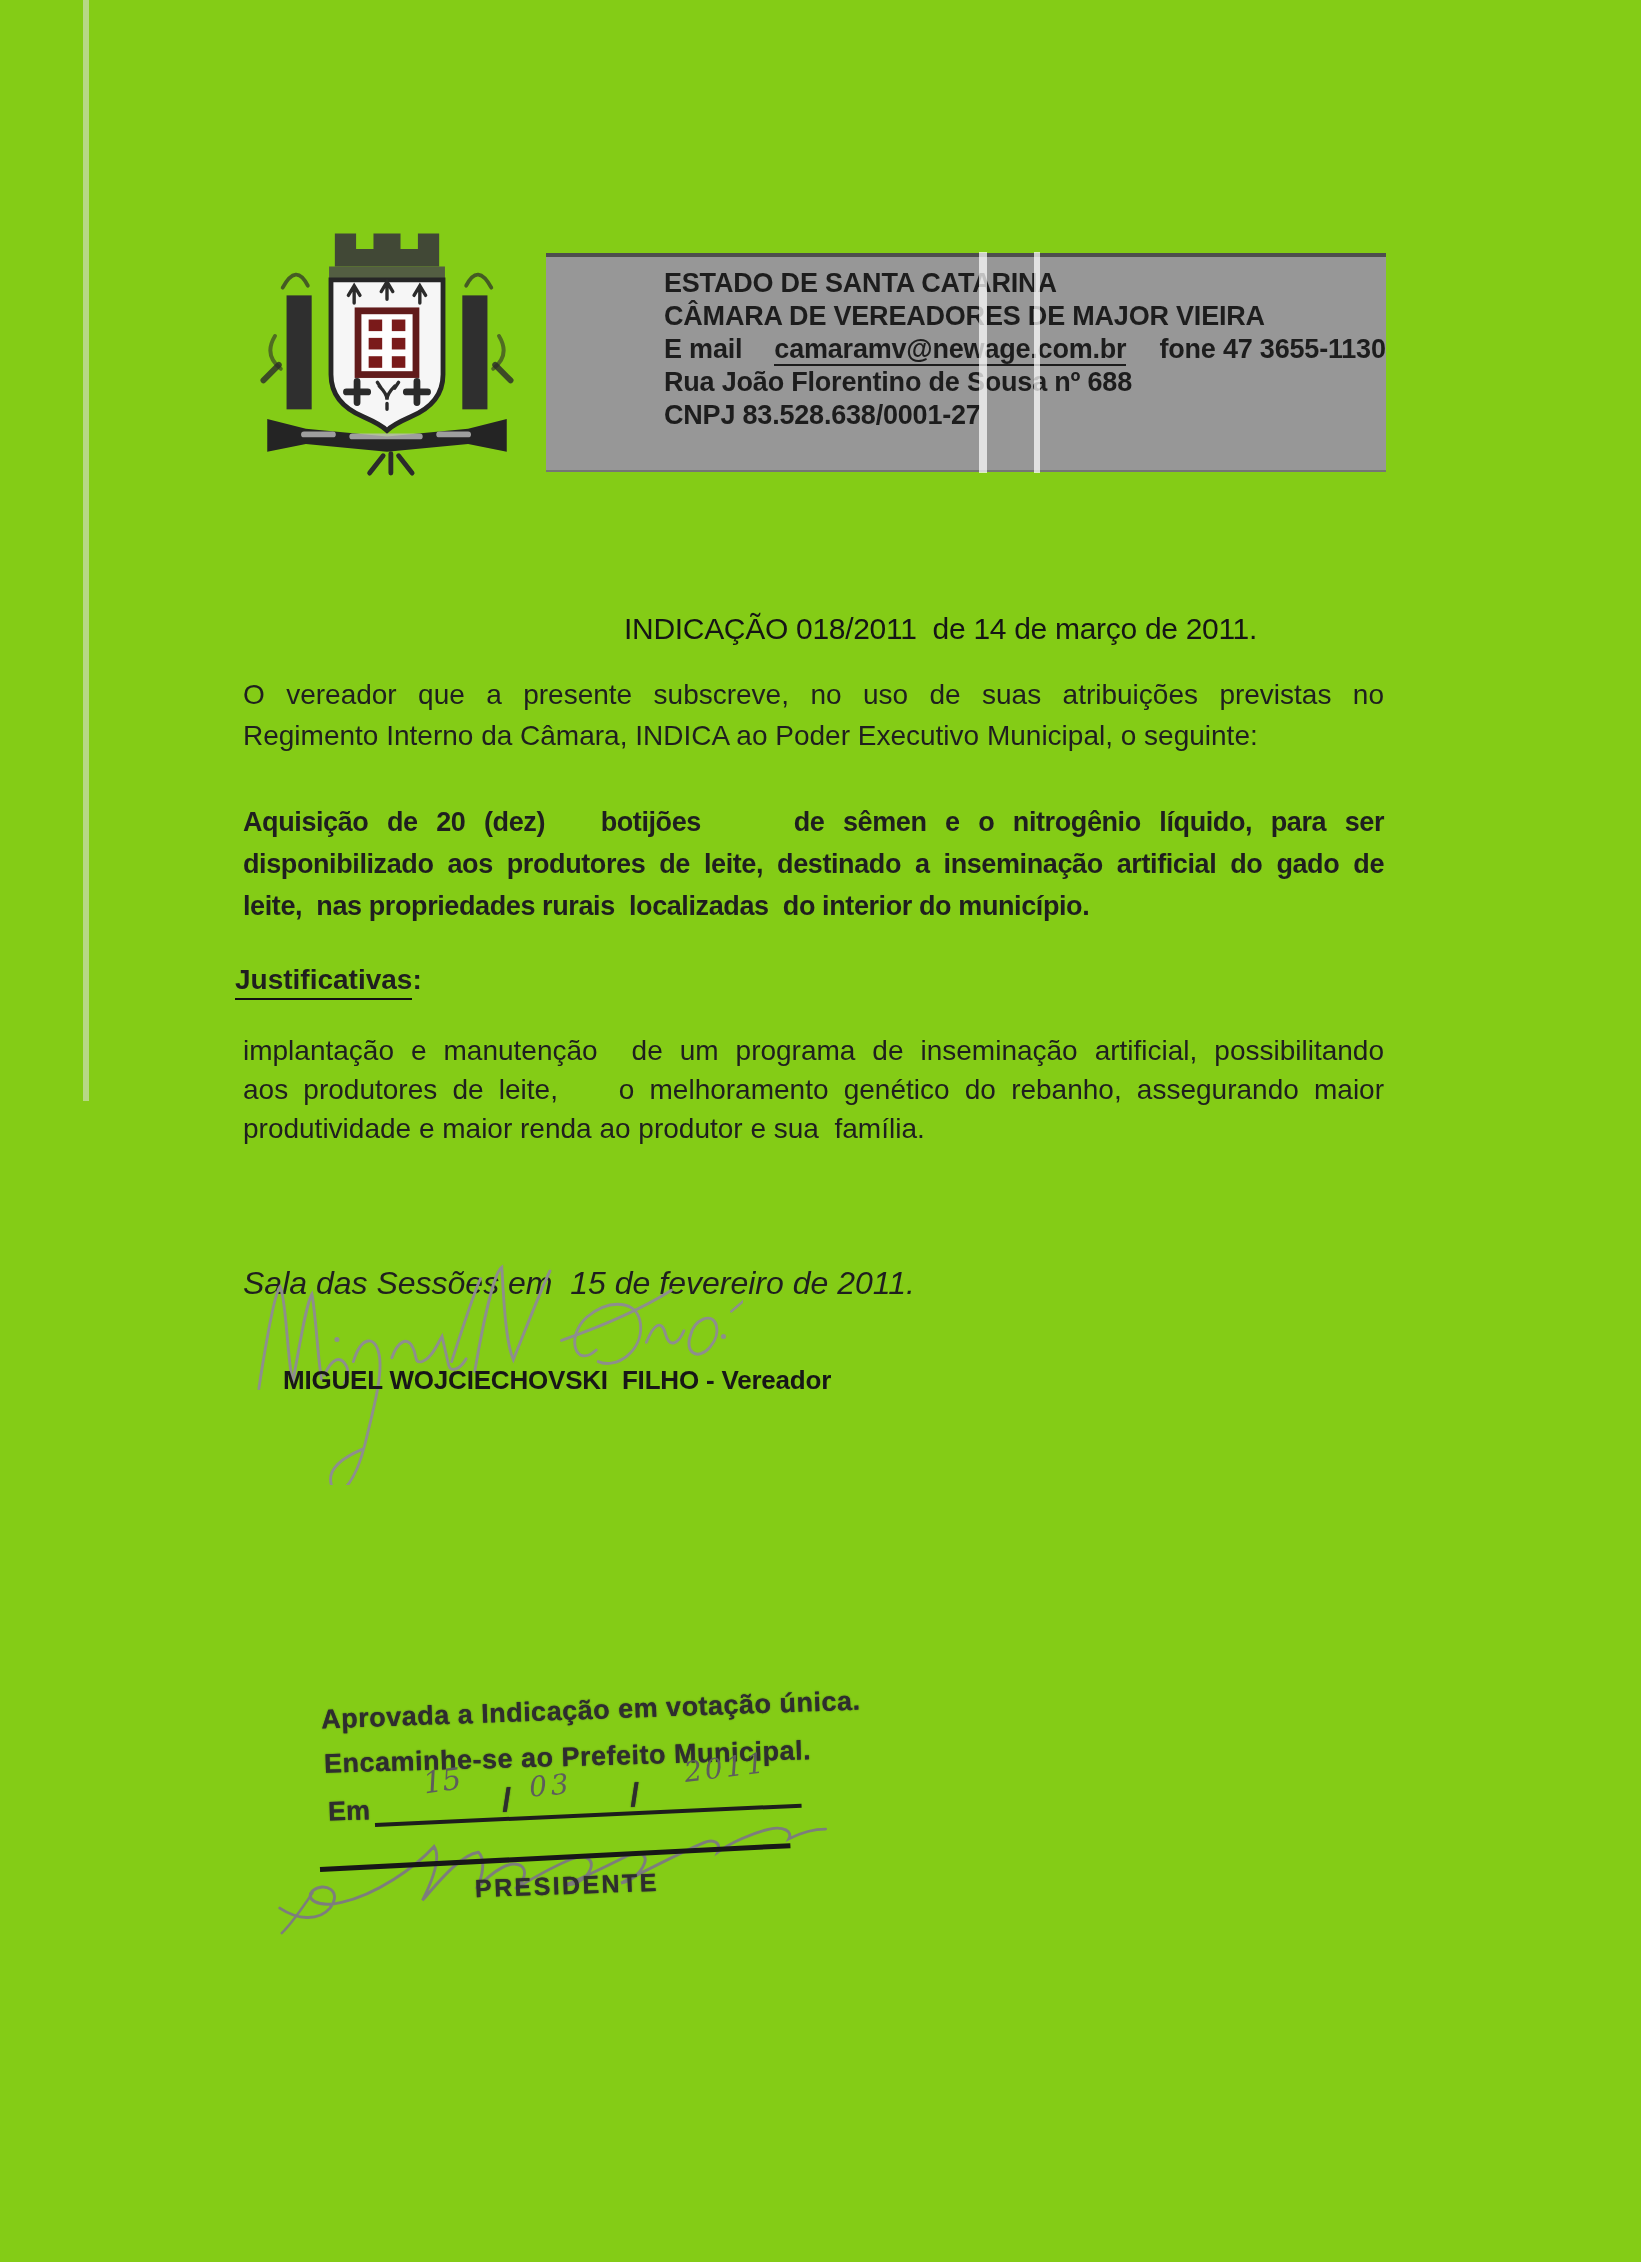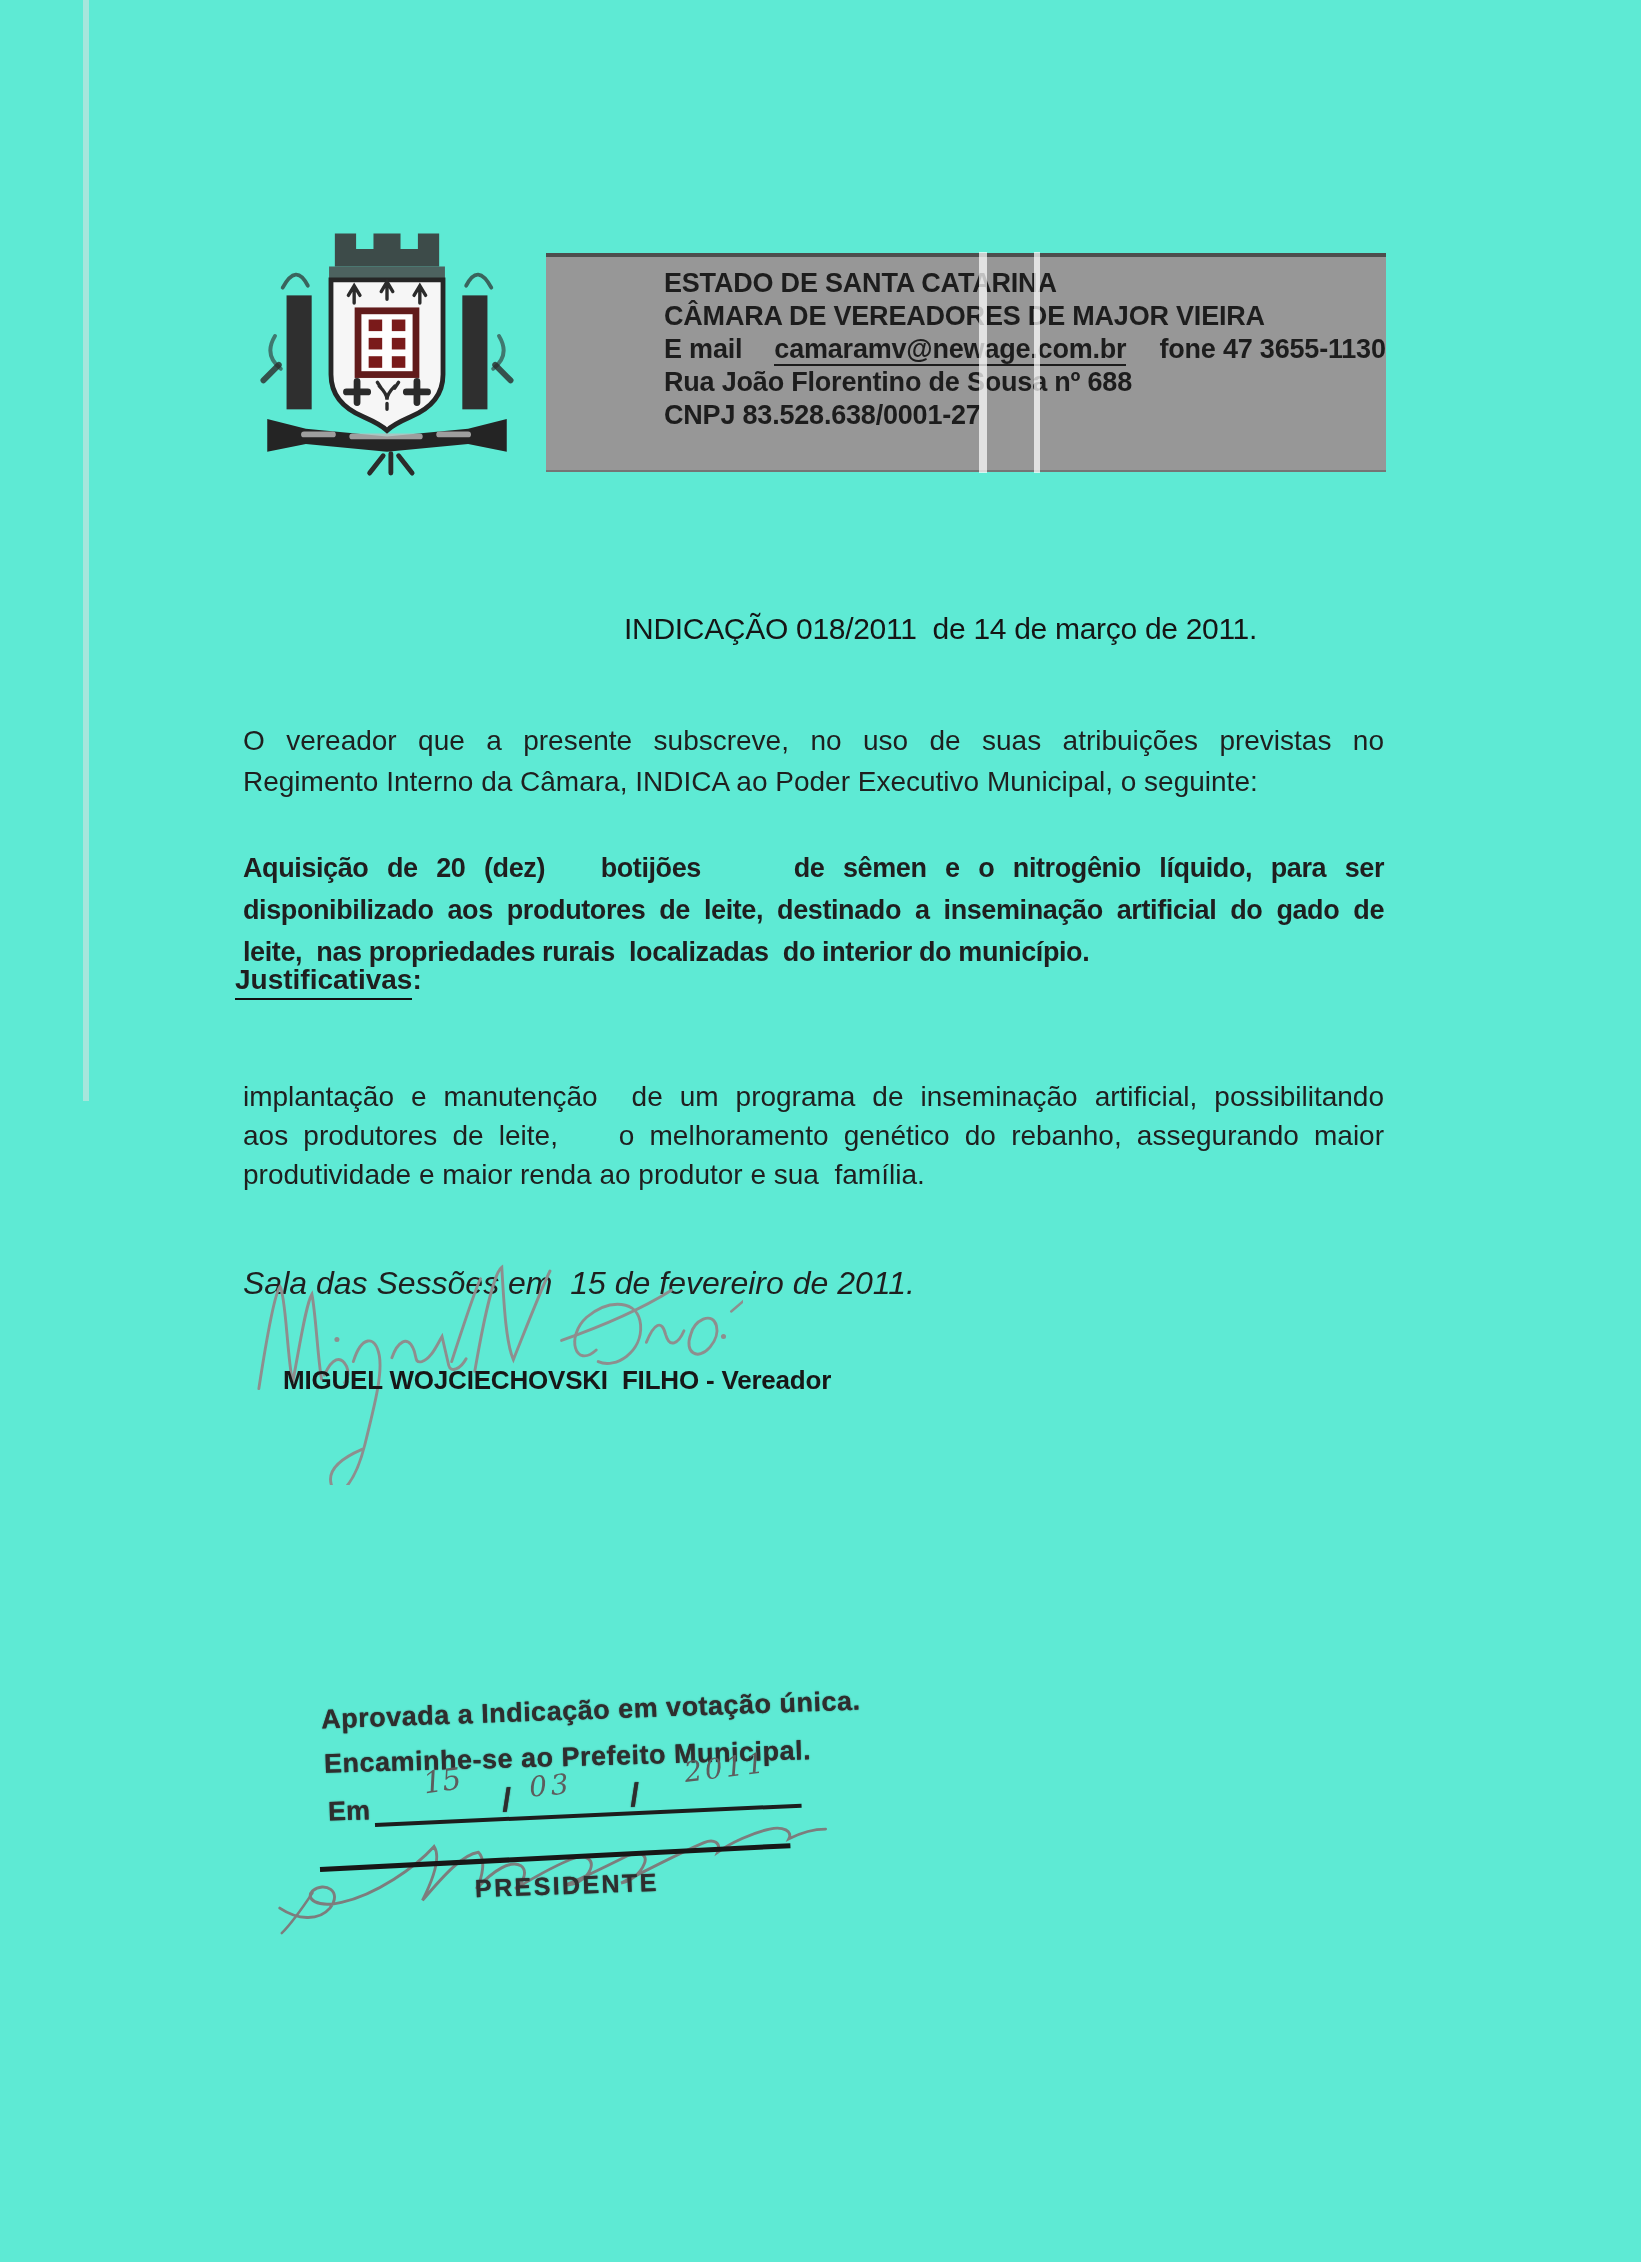--- a/index.html
+++ b/index.html
@@ -1,18 +1,18 @@
 <!DOCTYPE html>
 <html><head>
 <meta charset="utf-8">
 <style>
   html,body{margin:0;padding:0;background:#e8e8e8;}
   .page{
     position:relative; width:1641px; height:2262px; margin:0 auto;
-    background:#5eead4; overflow:hidden;
+    background:#84cc16; overflow:hidden;
     font-family:"Liberation Sans", sans-serif; color:#1f1f1f;
   }
   .scan-edge{position:absolute; left:83px; top:0; width:5.8px; height:1101px;
     background:#e2e2e2; opacity:.55;}
   
   .crest{position:absolute; left:246px; top:220px; width:282px; height:257px;}
   .header-box{
     position:absolute; left:546px; top:253px; width:840px; height:219px;
     background:#979797;
     border-top:4.8px solid #4e4e4e; border-bottom:2.9px solid #757575;
@@ -25,21 +25,21 @@
   .header-email{text-decoration:none; border-bottom:2.9px solid #1c1c1c; margin-left:32px;}
   .header-phone{margin-left:33px;}
   .streak{position:absolute; top:-4.8px; bottom:-2.9px; background:rgba(255,255,255,.72);}
   .streak.s1{left:433px; width:7.7px;}
   .streak.s2{left:488px; width:5.8px;}
   
   .doc-title{
     position:absolute; left:624px; top:612px; font-size:30px; color:#151515;
     letter-spacing:-0.3px; white-space:pre;
   }
-  .col{position:absolute; left:243px; width:1141px;margin-top:46px;}
+  .col{position:absolute; left:243px; width:1141px;}
   .jline{text-align:justify; text-align-last:justify; white-space:pre-wrap;}
   .pline{white-space:pre-wrap;}
   .intro{top:674px; font-size:28px; line-height:41px;}
   .request{top:801px; font-size:27px; line-height:42px; font-weight:bold; letter-spacing:-0.4px;}
   .justif-head{position:absolute; left:235px; top:964px; font-size:28px; font-weight:bold;}
   .justif-head .u{border-bottom:2.9px solid #111; padding-bottom:2.9px;}
   .justification{top:1031px; font-size:28px; line-height:39px;}
   .session-line{position:absolute; left:243px; top:1265px; font-size:32px; white-space:pre-wrap;font-style:italic;}
   .name-line{
     position:absolute; left:243px; top:1365px; font-size:26px; font-weight:bold;

